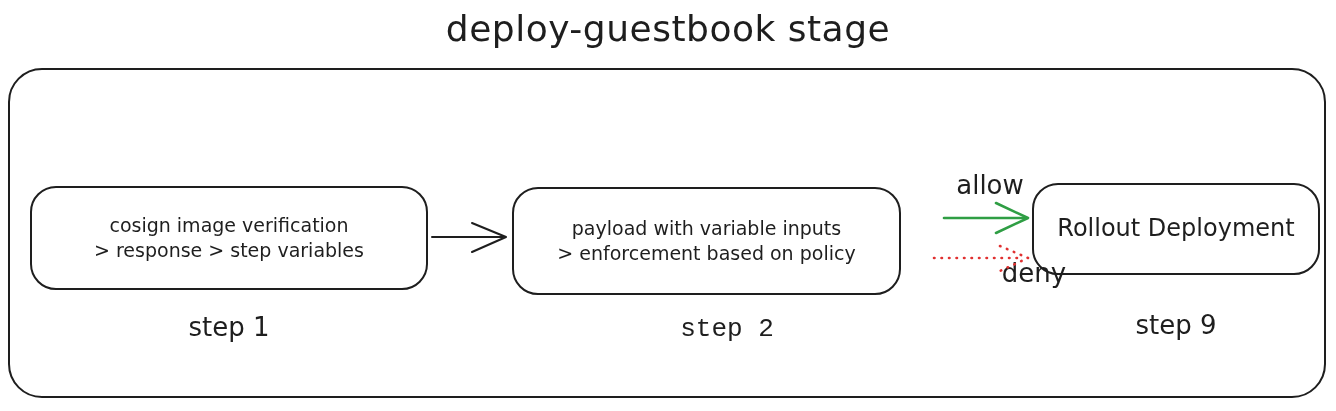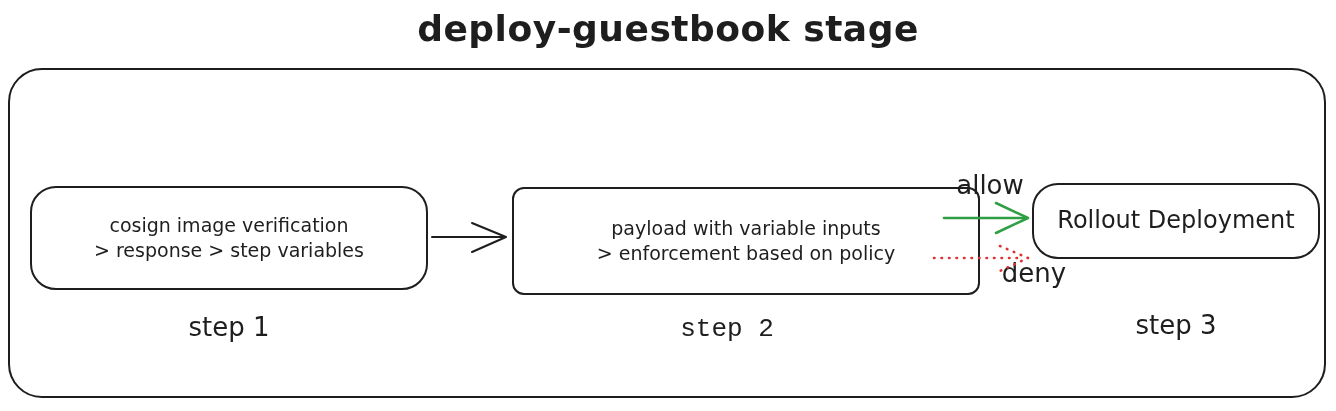--- a/index.html
+++ b/index.html
@@ -17,21 +17,21 @@
     overflow: hidden;
   }
   .diagram-title {
     position: absolute;
     left: 0;
     top: 8;
     width: 1336px;
     top: 8px;
     text-align: center;
     font-size: 36px;
-    font-weight: bold;
+    font-weight: normal;
     letter-spacing: 0.5px;
   }
   .outer-frame {
     position: absolute;
     left: 8px;
     top: 68px;
     width: 1314px;
     height: 326px;
     border: 2.2px solid #1e1e1e;
     border-radius: 34px;
@@ -46,22 +46,22 @@
     flex-direction: column;
     align-items: center;
     justify-content: center;
     text-align: center;
     font-size: 19px;
     line-height: 1.32;
     padding: 4px 8px;
     box-sizing: border-box;
   }
   .node-step1 { left: 30px;   top: 186px; width: 398px; height: 104px; }
-  .node-step2 { left: 512px;  top: 187px; width: 468px; height: 108px; border-radius: 12px; }
-  .node-step3 { left: 1032px; top: 183px; width: 288px; height: 76px; font-size: 24px; }
+  .node-step2 { left: 512px;  top: 187px; width: 389px; height: 108px; }
+  .node-step3 { left: 1032px; top: 183px; width: 288px; height: 92px; font-size: 24px; }
   .caption {
     position: absolute;
     text-align: center;
     font-size: 26px;
   }
   .caption-step1 { left: 30px;   top: 312px; width: 398px; text-align: center; }
   .caption-step2 { left: 512px;  top: 314px; width: 430px; font-family: Liberation Mono, monospace; }
   .caption-step3 { left: 1032px; top: 310px; width: 288px; }
   .edge-label {
     position: absolute;
@@ -95,21 +95,21 @@
 
   <div class="node node-step2">
     <div>payload with variable inputs</div>
     <div>&gt; enforcement based on policy</div>
   </div>
   <div class="caption caption-step2">step 2</div>
 
   <div class="node node-step3">
     <div>Rollout Deployment</div>
   </div>
-  <div class="caption caption-step3">step 3</div>
+  <div class="caption caption-step3">step 9</div>
 
   <div class="edge-label edge-label-allow">allow</div>
   <div class="edge-label edge-label-deny">deny</div>
 
   <svg class="arrow-layer" width="1336" height="411" viewBox="0 0 1336 411">
 
     <g fill="none" stroke-width="2" stroke-linecap="round" stroke-linejoin="round" stroke="#1e1e1e">
       <line x1="432" y1="237" x2="503" y2="237"></line>
       <polyline points="472,223 506,237 472,252"></polyline>
     </g>

